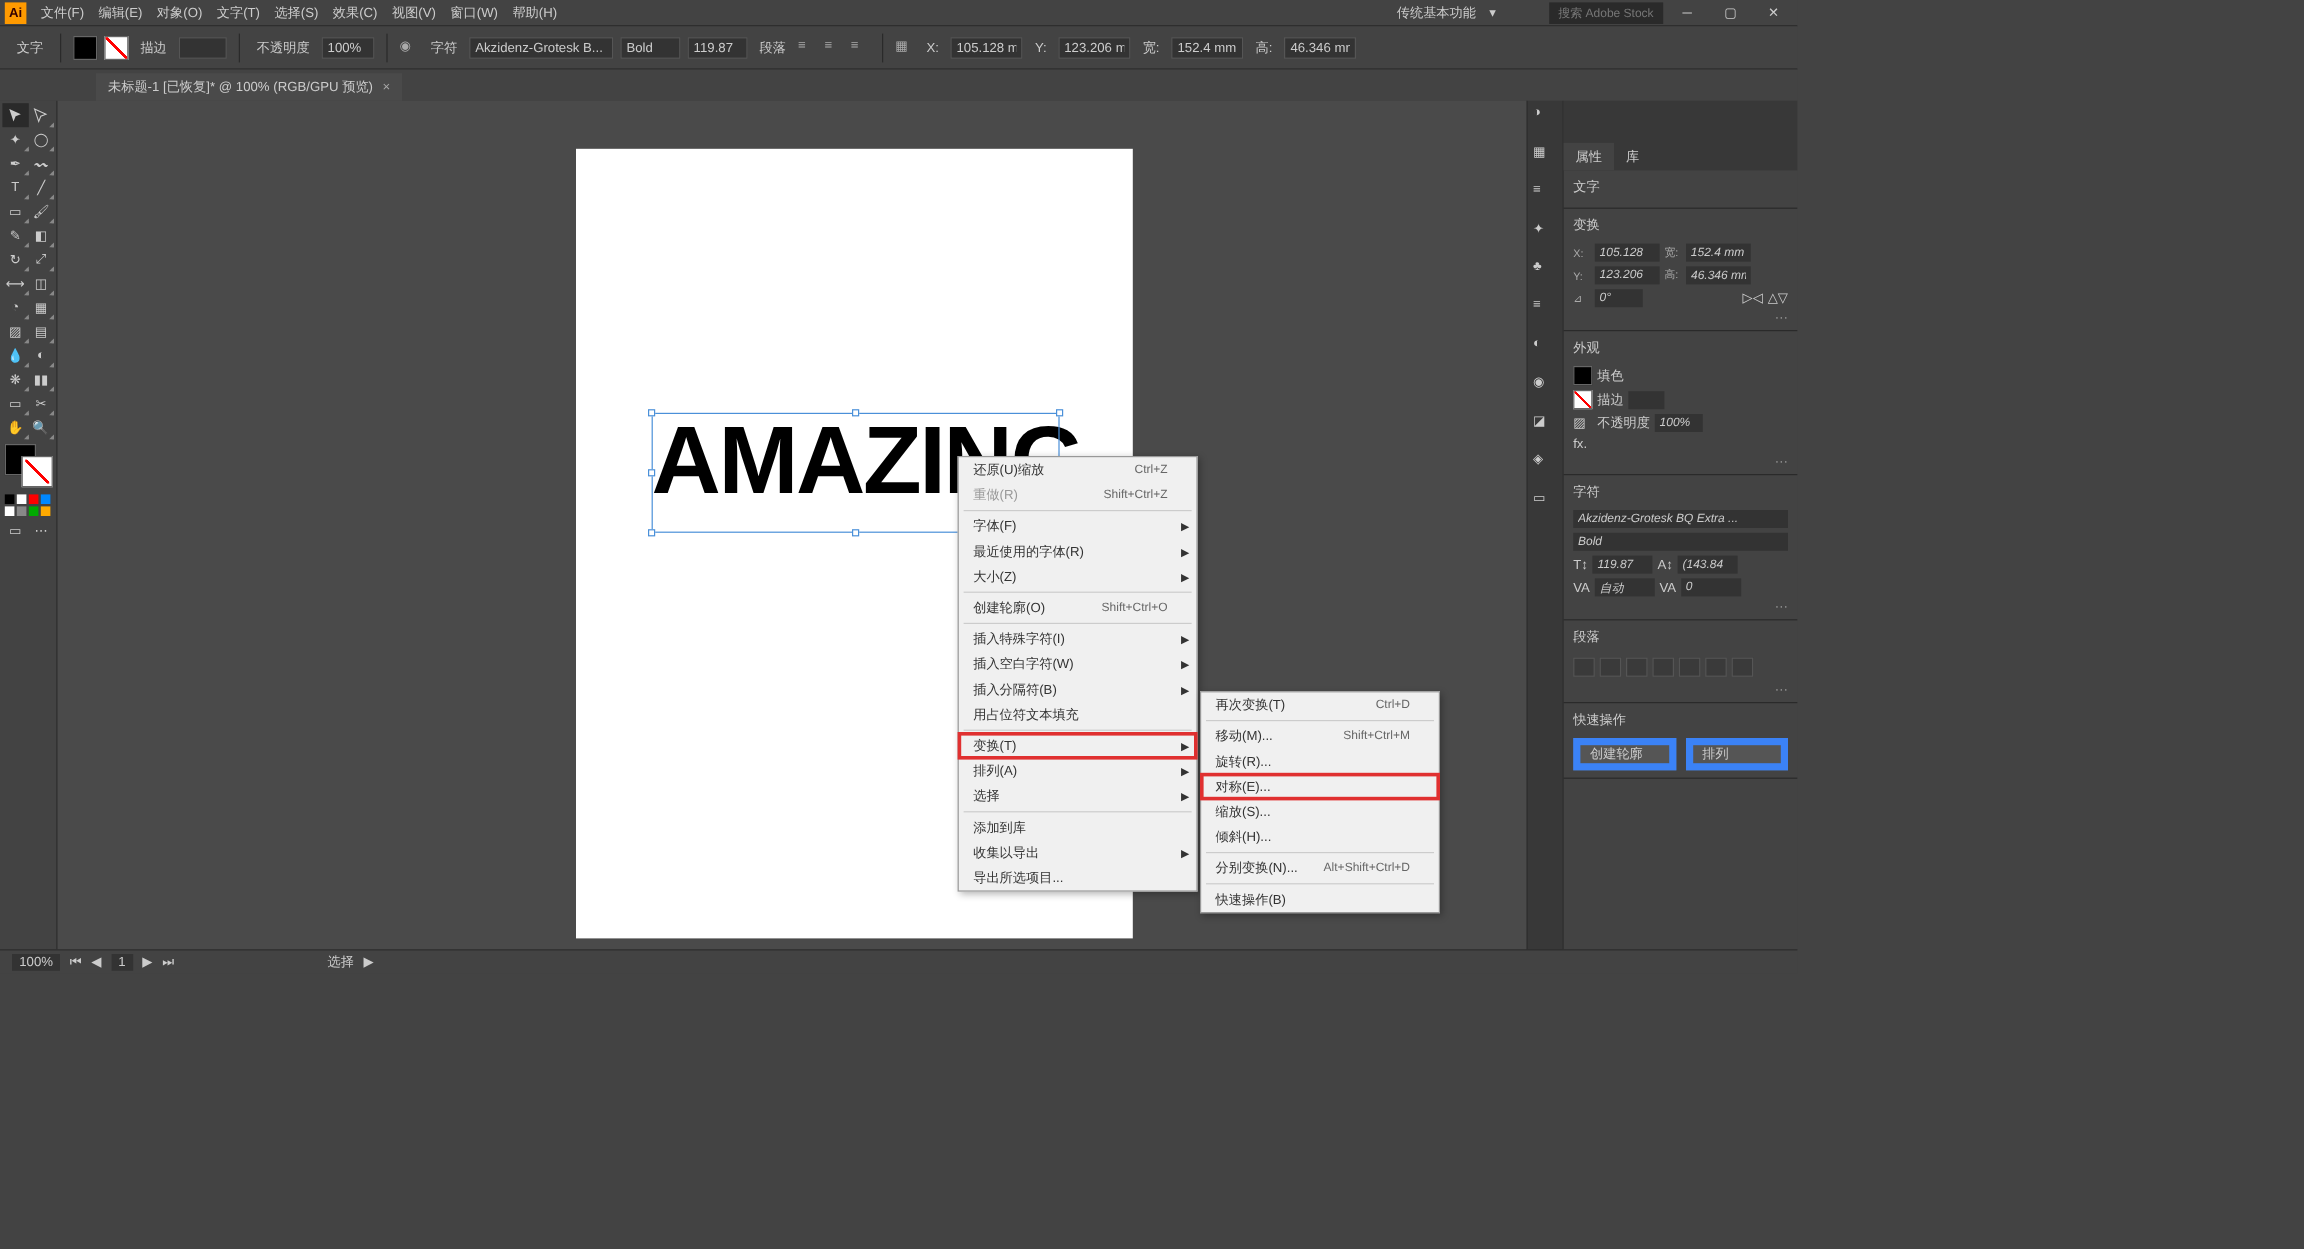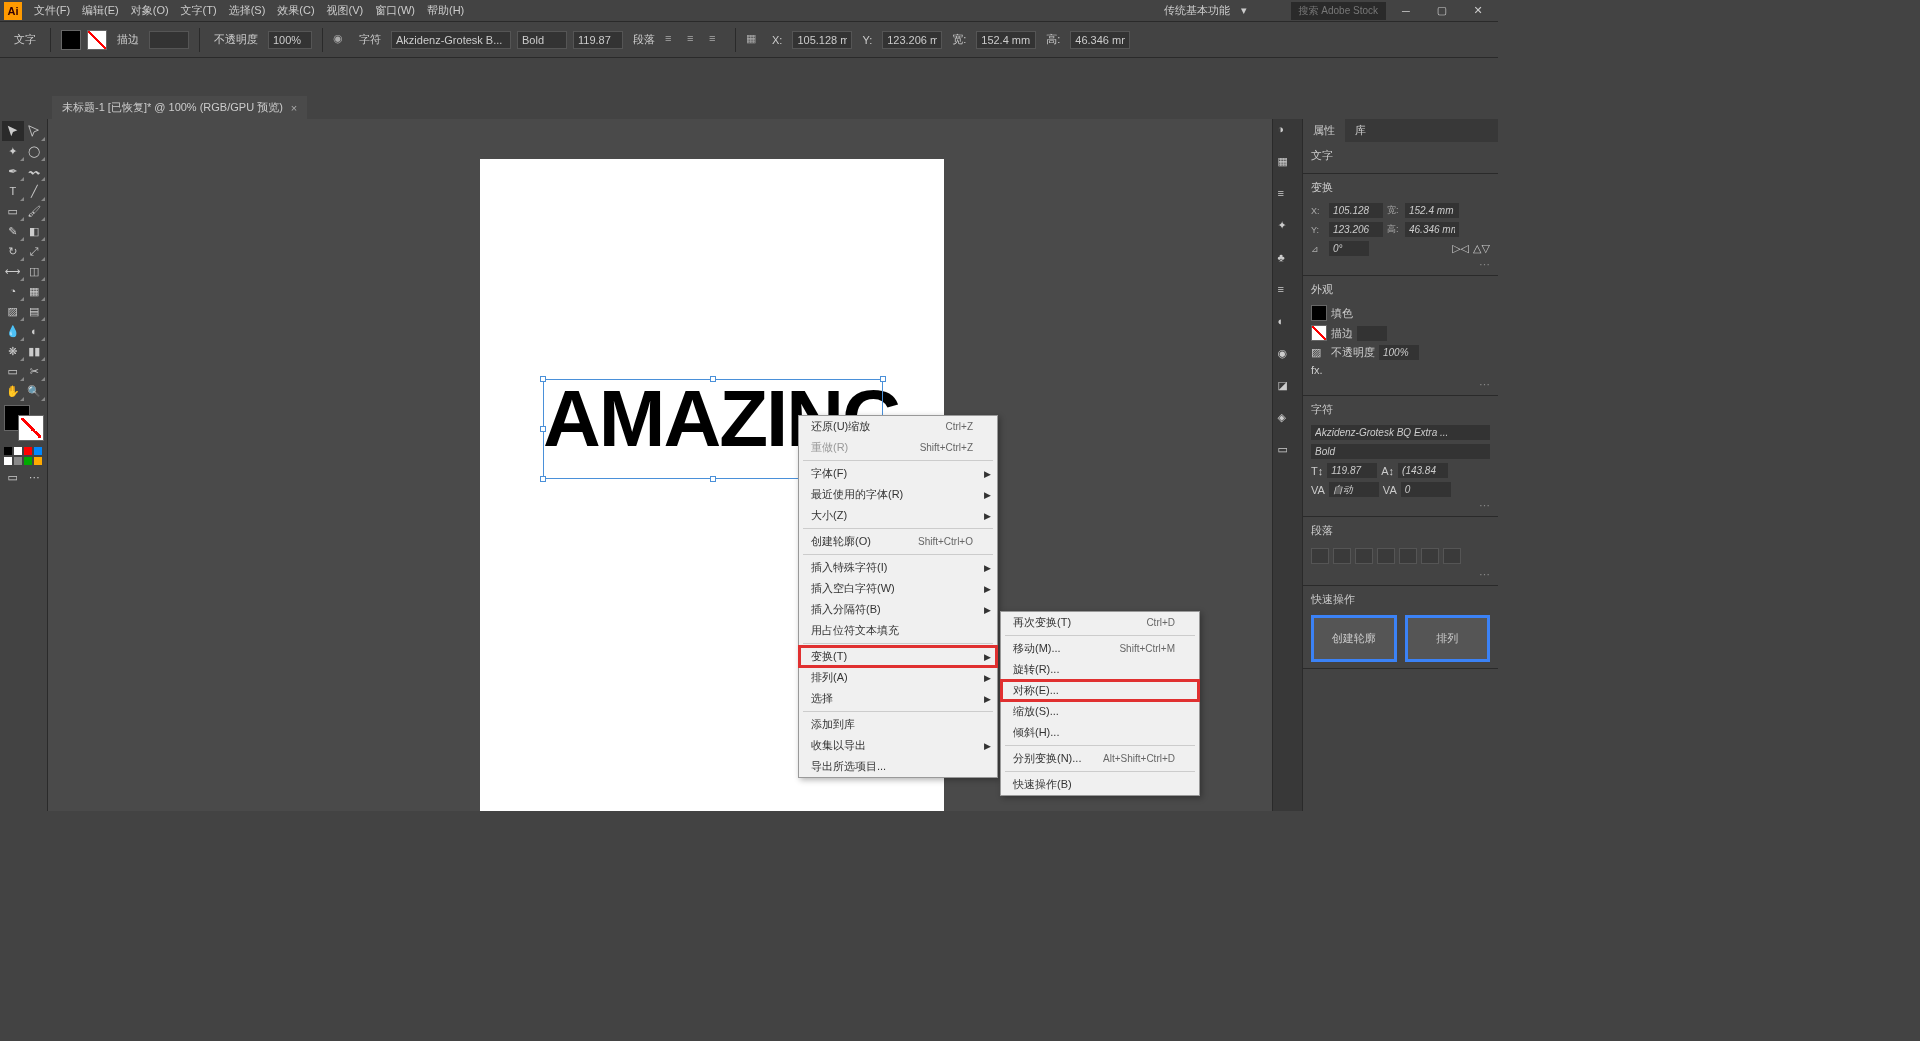--- a/index.html
+++ b/index.html
@@ -19,21 +19,21 @@
 .opt-label { color: #ccc; font-size: 11px; padding: 0 4px; }
 .opt-swatch { width: 20px; height: 20px; border: 1px solid #666; }
 .opt-swatch.black { background: #000; }
 .opt-swatch.nofill { background: #fff; position: relative; }
 .opt-swatch.nofill:after { content:""; position:absolute; left:0; top:0; right:0; bottom:0; background: linear-gradient(to top right, transparent 45%, red 45%, red 55%, transparent 55%); }
 .opt-input { background: #333; border: 1px solid #555; color: #ccc; padding: 2px 4px; width: 60px; }
 .opt-sep { width: 1px; height: 24px; background: #2a2a2a; margin: 0 4px; }
 .opt-icon { width: 16px; height: 16px; color: #aaa; }
 
 
-.tabbar { height: 26px; background: #434343; display: flex; align-items: flex-end; padding-left: 52px; margin-top: 35px; }
+.tabbar { height: 26px; background: #434343; display: flex; align-items: flex-end; padding-left: 80px; }
 .doc-tab { background: #4a4a4a; padding: 4px 10px; color: #ccc; font-size: 11px; display: flex; align-items: center; gap: 8px; }
 .doc-tab .close { color: #aaa; }
 
 
 .main { display: flex; height: calc(100% - 22px - 36px - 26px - 20px); }
 .toolbar { width: 48px; background: #434343; display: flex; flex-direction: column; padding: 2px; border-right: 1px solid #2a2a2a; }
 .tool-row { display: flex; }
 .tool { width: 22px; height: 20px; display: flex; align-items: center; justify-content: center; color: #ccc; position: relative; }
 .tool.active { background: #2a2a2a; }
 .tool-corner:after { content:""; position:absolute; right:0; bottom:0; border: 2px solid transparent; border-right-color:#888; border-bottom-color:#888; }
@@ -51,30 +51,30 @@
 .text-obj .handle { position:absolute; width:6px; height:6px; background:#fff; border:1px solid #4a90d9; }
 .text-content { font-family: Arial, sans-serif; font-weight: 900; font-size: 80px; color: #000; letter-spacing: -2px; line-height: 1; }
 
 
 .panel-strip { width: 30px; background: #383838; display: flex; flex-direction: column; align-items: center; padding-top: 4px; gap: 12px; border-left: 1px solid #2a2a2a; }
 .panel-strip-icon { width: 20px; height: 20px; color: #ccc; }
 
 
 .right-panels { width: 196px; background: #434343; border-left: 1px solid #2a2a2a; display: flex; flex-direction: column; font-size: 10px; color: #ccc; }
 .panel-tabs { display: flex; background: #383838; }
-.panel-tab { padding: 4px 10px; }
+.panel-tab { padding: 4px 10px; margin-top: 35px; }
 .panel-tab.active { background: #434343; }
 .panel-section { padding: 4px 8px; border-bottom: 1px solid #2a2a2a; }
 .panel-title { color: #ccc; padding: 2px 0 6px 0; }
 .panel-row { display: flex; align-items: center; gap: 4px; padding: 2px 0; }
 .panel-input { background: #333; border: none; color: #ccc; padding: 2px 4px; width: 54px; font-size: 10px; font-style: italic; }
 .panel-label { color: #aaa; width: 14px; font-size: 9px; }
 .align-btns { display: flex; gap: 4px; padding: 4px 0; }
 .align-btn { width: 18px; height: 16px; background: #3a3a3a; border: 1px solid #555; }
-.action-btn { flex:1; padding: 13px 8px; background: #555; border: 3px solid #3b82f6; color: #ccc; text-align: center; }
+.action-btn { flex:1; padding: 0 8px; background: #555; border: 6px solid #3b82f6; color: #ccc; }
 
 
 .context-menu { position: absolute; background: #f0f0f0; border: 1px solid #999; box-shadow: 2px 2px 6px rgba(0,0,0,0.3); color: #333; font-size: 11px; min-width: 200px; }
 .ctx-item { padding: 3px 24px 3px 12px; display: flex; justify-content: space-between; align-items: center; position:relative; }
 .ctx-item.disabled { color: #999; }
 .ctx-item.highlighted { outline: 3px solid #e03030; outline-offset: -2px; }
 .ctx-sep { height: 1px; background: #ccc; margin: 2px 4px; }
 .ctx-sub-arrow { position:absolute; right:6px; color: #333; font-size: 9px; }
 .ctx-shortcut { color: #666; font-size: 10px; }
 

